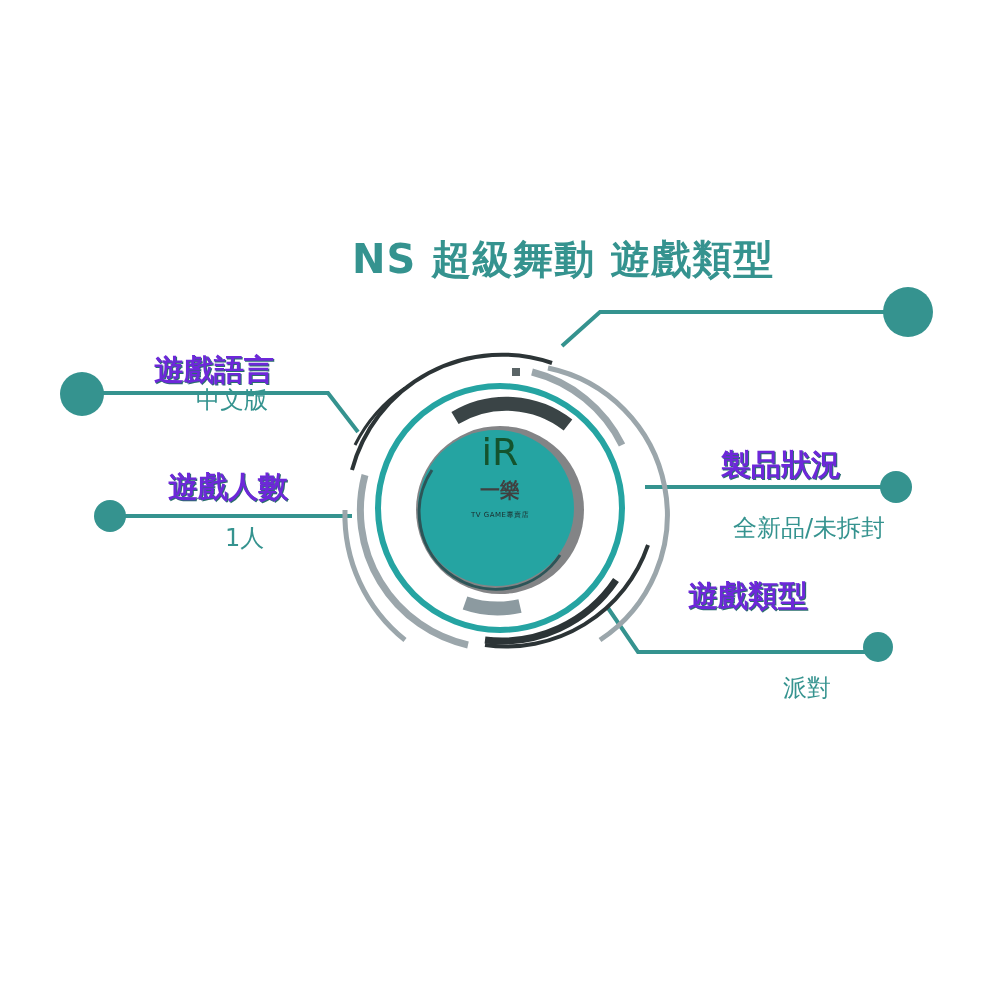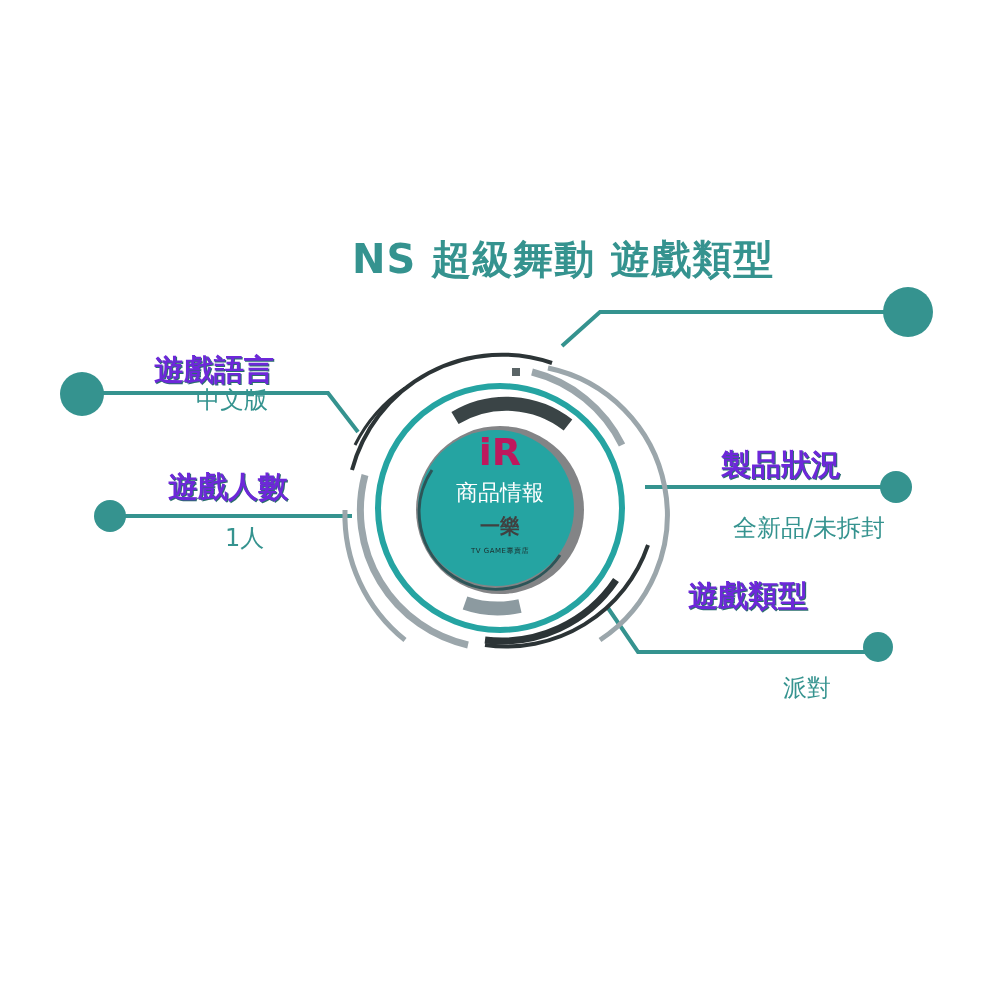--- a/index.html
+++ b/index.html
@@ -4,21 +4,21 @@
 <style>
   html, body { margin: 0; padding: 0; background: #ffffff; }
   body { width: 1000px; height: 1000px; position: relative; overflow: hidden;
          font-family: "DejaVu Sans", "Liberation Sans", sans-serif; }
   .abs { position: absolute; white-space: nowrap; }
   .title { left: 352px; top: 232px; font-size: 40px; font-weight: bold; color: #35938f; letter-spacing: 1px; }
   .label { font-size: 30px; font-weight: bold; color: #6d28d9; text-shadow: 1px 1px 0 #2a6f6c; margin-left: 26px; }
   .value { font-size: 24px; color: #35938f; }
   svg.diagram { position: absolute; left: 0; top: 0; }
   .center-text { position: absolute; left: 425px; top: 432px; width: 150px; text-align: center; }
-  .logo { font-size: 38px; font-weight: bold; color: #be185d; line-height: 40px; }
+  .logo { font-size: 38px; font-weight: normal; color: #14532d; line-height: 40px; }
   .center-title { font-size: 22px; color: #ffffff; margin-top: 6px; }
   .brand { font-size: 20px; font-weight: bold; color: #404040; margin-top: 5px; }
   .tagline { font-size: 7px; color: #1c2b2b; margin-top: 6px; letter-spacing: 0.5px; }
 </style>
 </head>
 <body>
 
 <svg class="diagram" width="1000" height="1000" viewBox="0 0 1000 1000">
 
   <g stroke="#35938f" stroke-width="4" fill="none">
@@ -61,21 +61,20 @@
     <circle cx="500" cy="510" r="84" fill="#838486" stroke="none"></circle>
     <circle cx="496" cy="508" r="78" fill="#25a4a2" stroke="none"></circle>
     <path d="M 432 470 A 70 70 0 0 0 560 555" stroke="#2c5558" stroke-width="3"></path>
   </g>
 </svg>
 
 <div class="abs title">NS 超級舞動 遊戲類型</div>
 
 <div class="center-text">
   <div class="logo">iR</div>
-  <div class="center-title">商品情報</div>
   <div class="brand">一樂</div>
   <div class="tagline">TV GAME專賣店</div>
 </div>
 
 <div class="abs label" style="left:128px; top:350px;">遊戲語言</div>
 <div class="abs value" style="left:196px; top:384px;">中文版</div>
 
 <div class="abs label" style="left:142px; top:467px;">遊戲人數</div>
 <div class="abs value" style="left:225px; top:522px;">1人</div>
 

